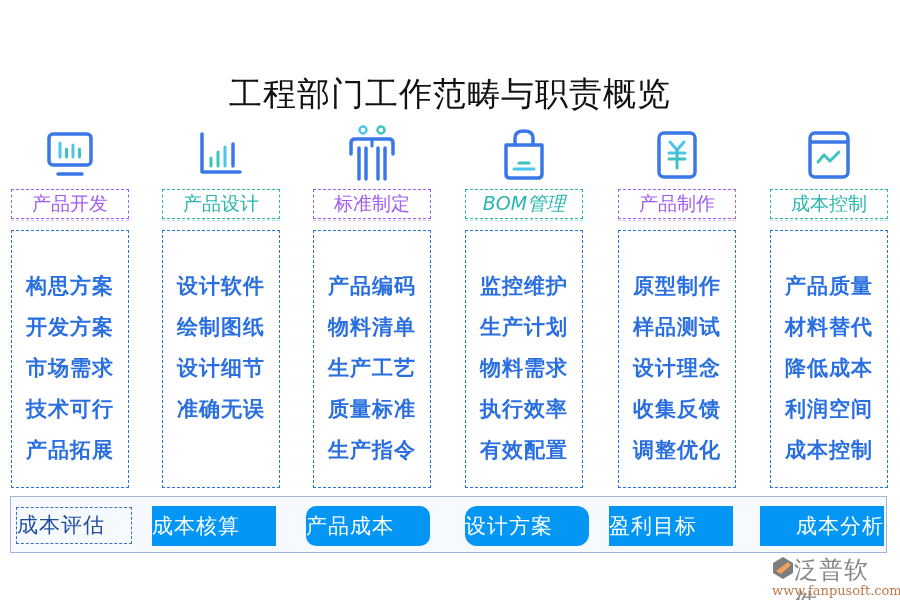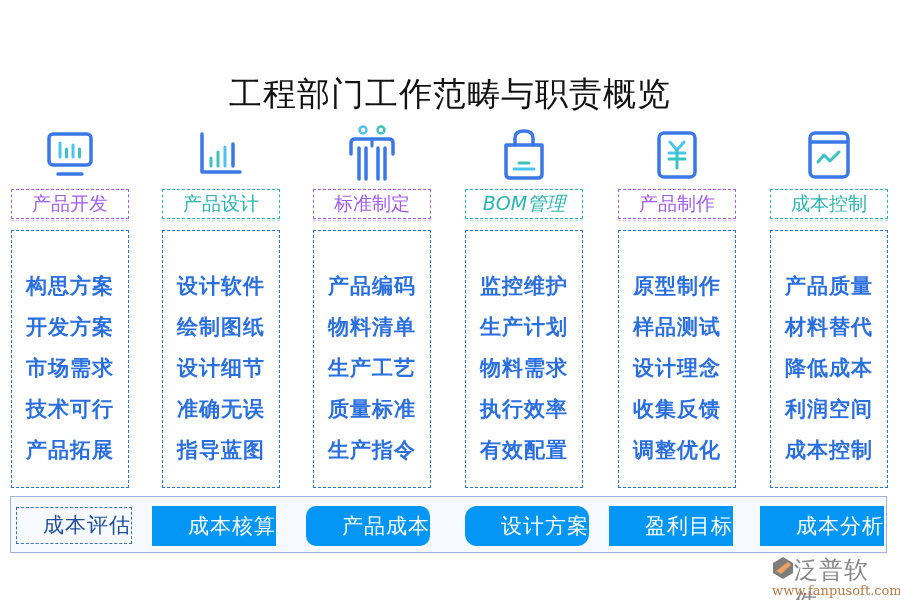--- a/index.html
+++ b/index.html
@@ -38,21 +38,21 @@
     line-height: 41px; font-weight: bold; letter-spacing: 1px;
     font-family: "DejaVu Serif", "Liberation Serif", serif;
   }
 
   .bottom {
     position: absolute; left: 10px; top: 496px; width: 877px; height: 57px;
     border: 1.5px solid #9fb3de; background: #f6f9fe;
   }
   .btn {
     position: absolute; top: 9px; height: 40px; width: 124px; background: #0396f5;
-    color: #fff; font-size: 21px; text-align: right; line-height: 40px;
+    color: #fff; font-size: 21px; text-align: left; line-height: 40px;
     font-family: "DejaVu Serif", "Liberation Serif", serif; letter-spacing: 1px;
   }
   .btn.outline {
     background: transparent; color: #1f4f9c; border: 1.5px dashed #3d6fbd;
     top: 10px; height: 37px; line-height: 34px; width: 116px;
   }
 
   .logo {
     position: absolute; left: 772px; top: 554px; width: 120px; height: 44px;
   }
@@ -103,21 +103,20 @@
       <line x1="39" y1="16" x2="39" y2="38" stroke="#3b78e7" stroke-width="3.5" stroke-linecap="round"></line>
     </svg>
   </div>
   <div class="cat teal">产品设计</div>
   <div class="cat-reflect teal"></div>
   <div class="items">
     <span class="item">设计软件</span>
     <span class="item">绘制图纸</span>
     <span class="item">设计细节</span>
     <span class="item">准确无误</span>
-    <span class="item">指导蓝图</span>
   </div>
 </div>
 
 <div class="col" style="left:312px;">
   <div class="icon" style="top:124px;height:60px;">
     <svg viewBox="0 0 54 60" style="height:60px;">
       <circle cx="18" cy="6" r="3.5" fill="none" stroke="#4dc4f0" stroke-width="2.5"></circle>
       <circle cx="36" cy="6" r="3.5" fill="none" stroke="#3cc2c0" stroke-width="2.5"></circle>
       <path d="M6 30 V19 Q6 15 10 15 H44 Q48 15 48 19 V30" fill="none" stroke="#3b78e7" stroke-width="3.5" stroke-linecap="round"></path>
       <path d="M27 15 V22" stroke="#3b78e7" stroke-width="3" stroke-linecap="round"></path>

